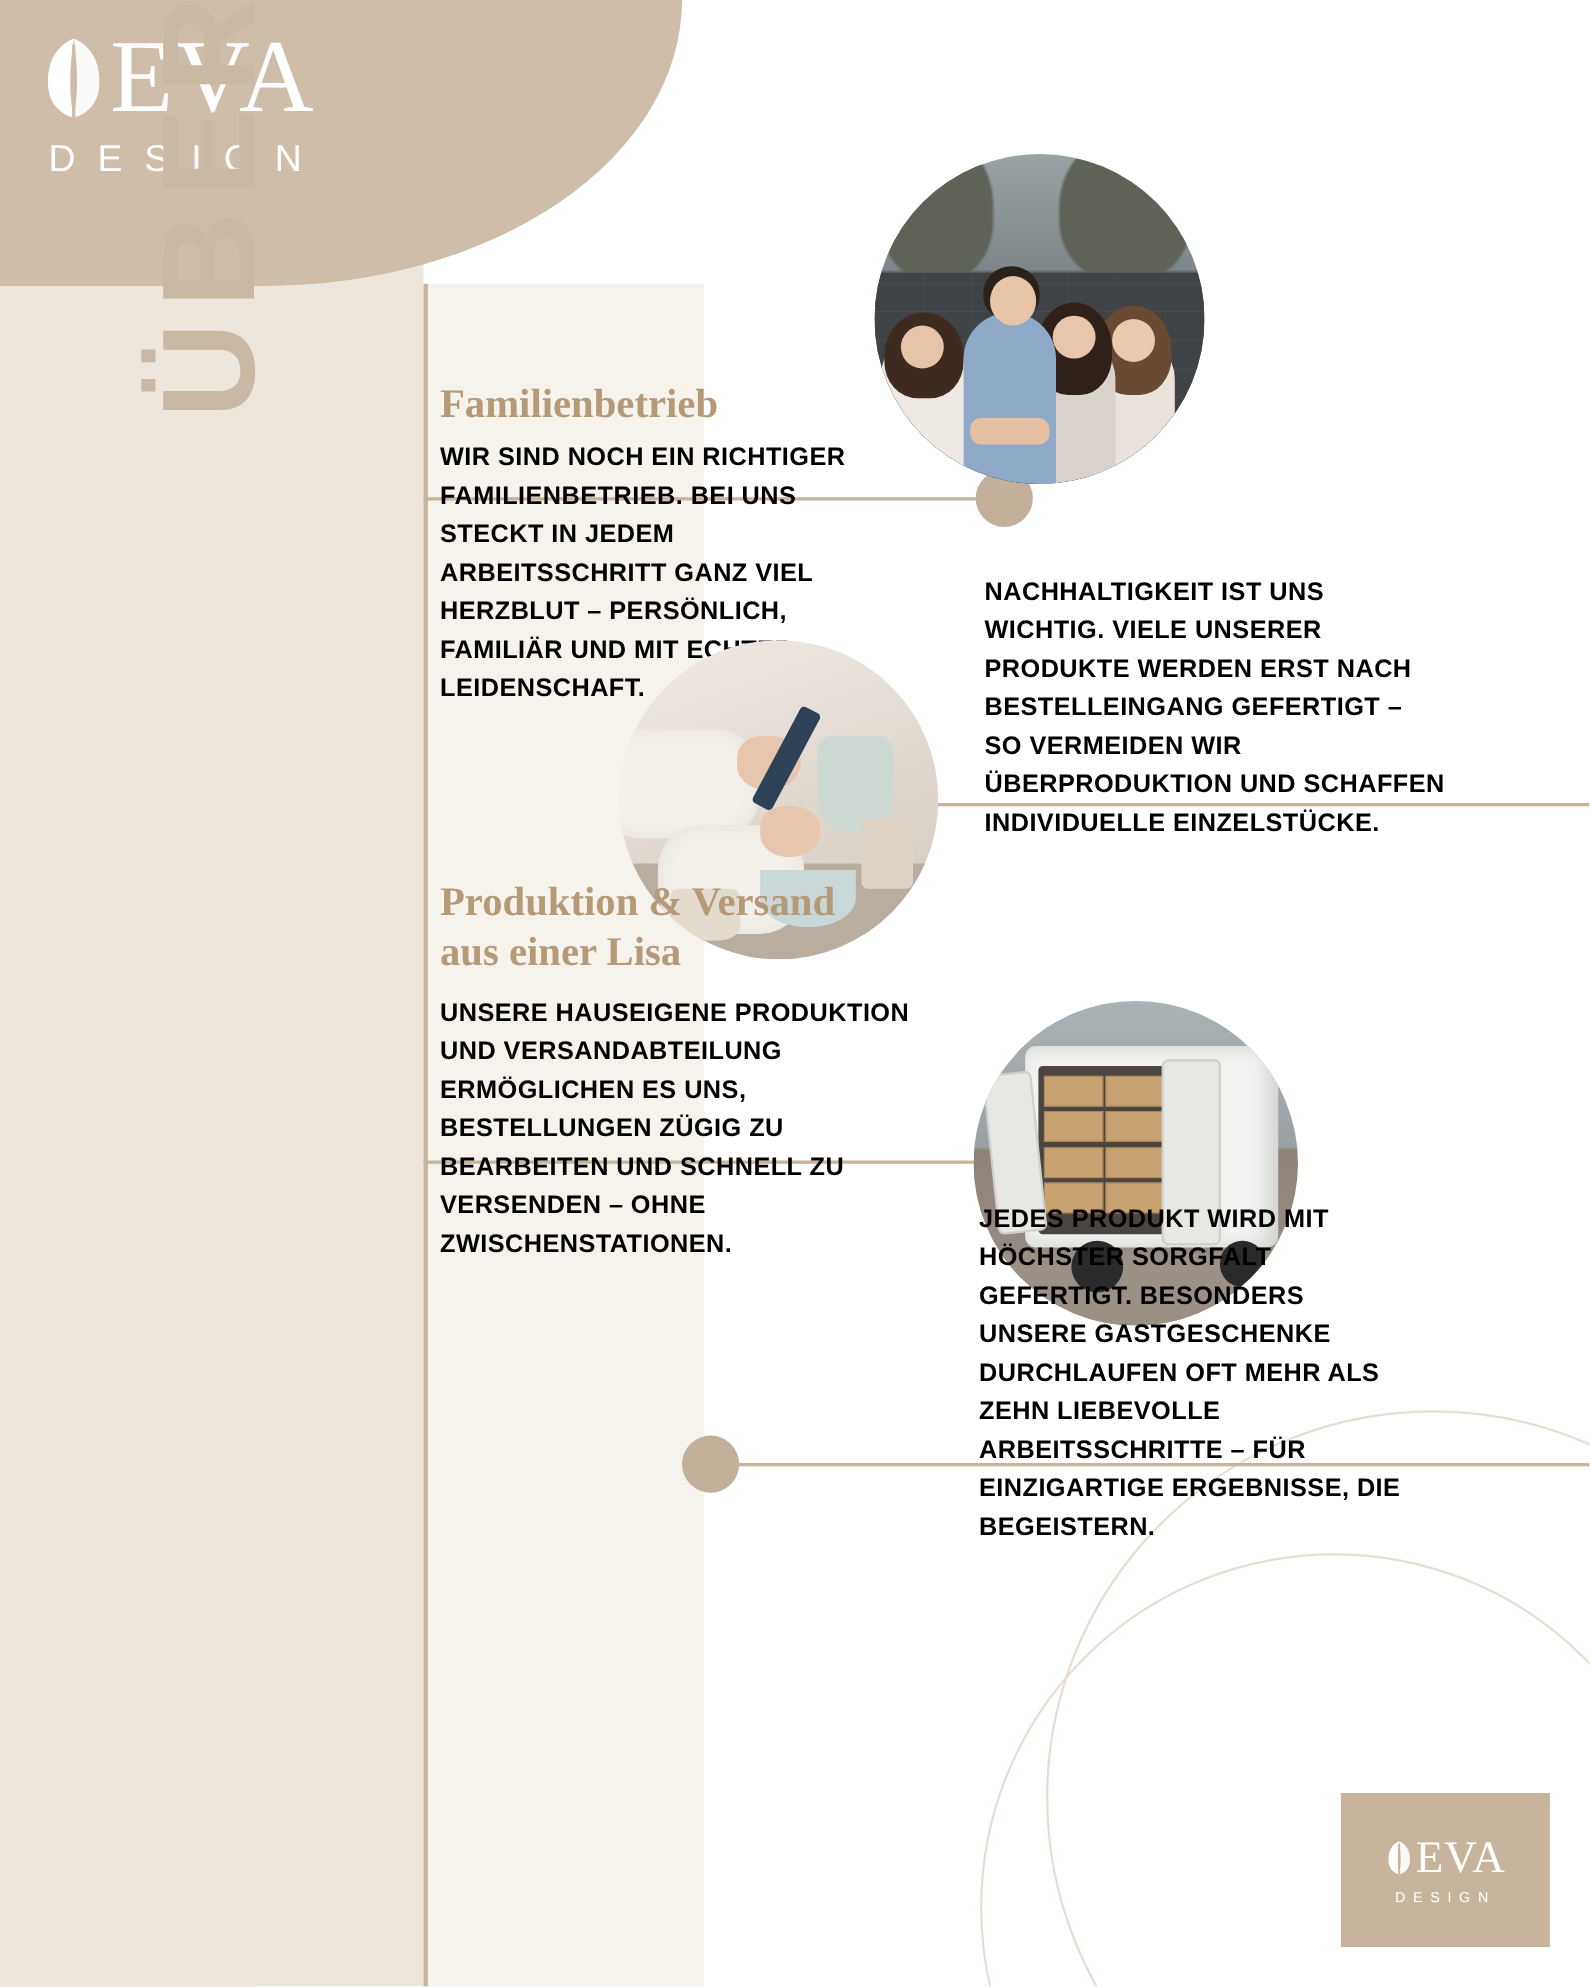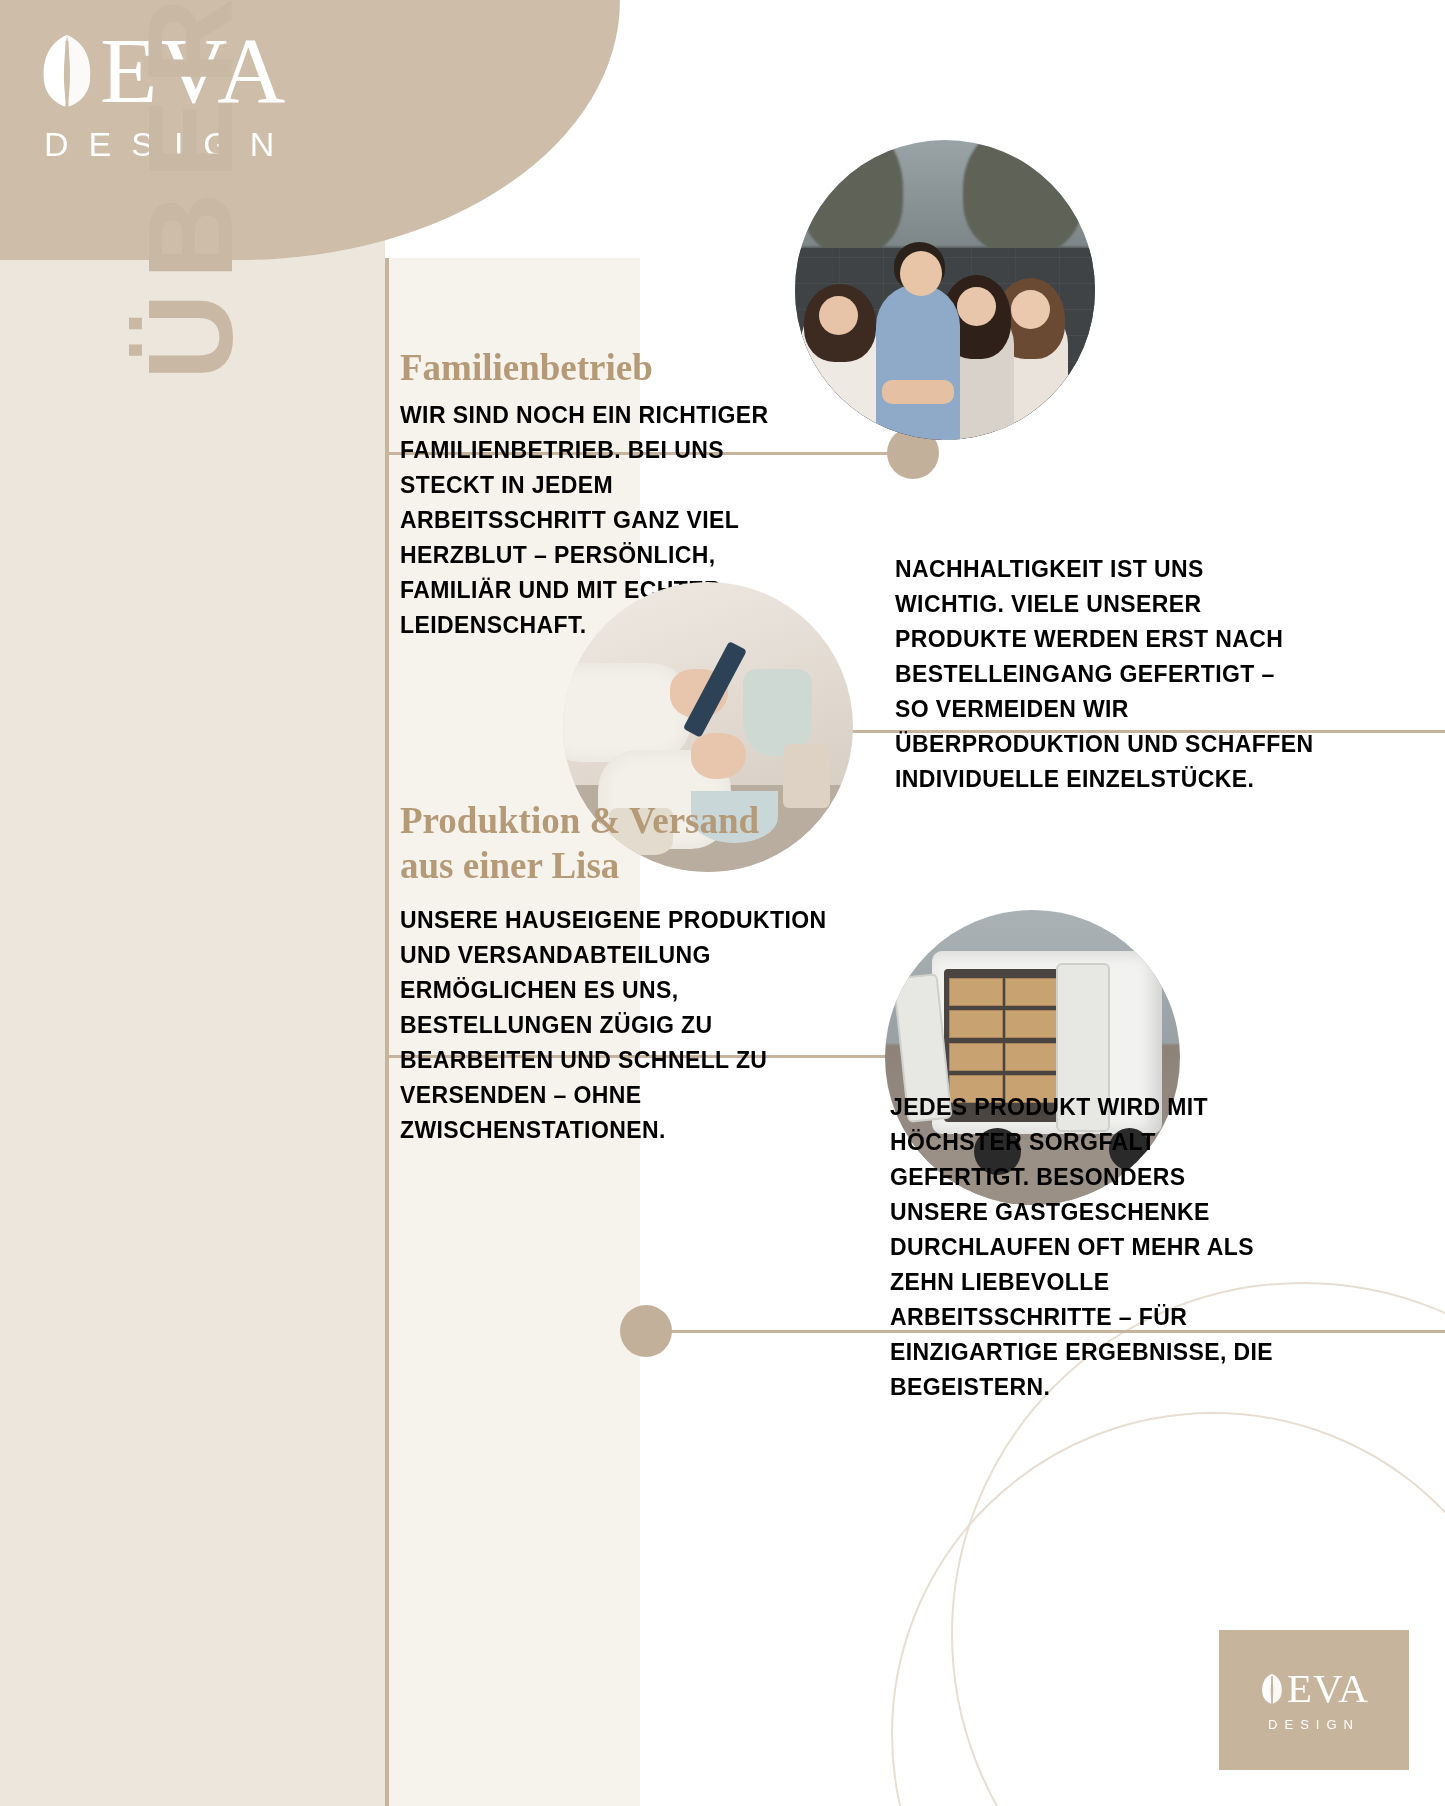--- a/index.html
+++ b/index.html
@@ -305,21 +305,21 @@
       <div class="hand" style="left:44%; top:52%; width:19%; height:16%;"></div>
       <div class="brush" style="left:49%; top:20%; width:7%; height:34%;"></div>
       <div class="pot" style="left:62%; top:30%; width:24%; height:30%;"></div>
       <div class="bowl" style="left:44%; top:72%; width:30%; height:18%;"></div>
       <div style="position:absolute; left:76%; top:56%; width:16%; height:22%; background:#ddd2c3; border-radius:6px;"></div>
       <div style="position:absolute; left:16%; top:78%; width:22%; height:16%; background:#e4dbcf; border-radius:8px 8px 30% 30%;"></div>
     </div>
   </div>
 
   <div class="block" style="left:895px; top:520px; width:420px;">
-    <p style="margin-top:32px;">NACHHALTIGKEIT IST UNS WICHTIG. VIELE UNSERER PRODUKTE WERDEN ERST NACH BESTELLEINGANG GEFERTIGT – SO VERMEIDEN WIR ÜBERPRODUKTION UND SCHAFFEN INDIVIDUELLE EINZELSTÜCKE.</p>
+    <p style="margin-top:0;">NACHHALTIGKEIT IST UNS WICHTIG. VIELE UNSERER PRODUKTE WERDEN ERST NACH BESTELLEINGANG GEFERTIGT – SO VERMEIDEN WIR ÜBERPRODUKTION UND SCHAFFEN INDIVIDUELLE EINZELSTÜCKE.</p>
   </div>
 
   <div class="photo p3" style="left:885px; top:910px; width:295px; height:295px;">
     <div class="inner">
       <div class="bg"></div>
       <div class="ground"></div>
       <div class="van" style="left:16%; top:14%; width:78%; height:62%;"></div>
       <div class="cargo" style="left:20%; top:20%; width:40%; height:52%;">
         <div class="box" style="left:4%;  top:6%;  width:44%; height:17%;"></div>
         <div class="box" style="left:52%; top:6%;  width:44%; height:17%;"></div>

